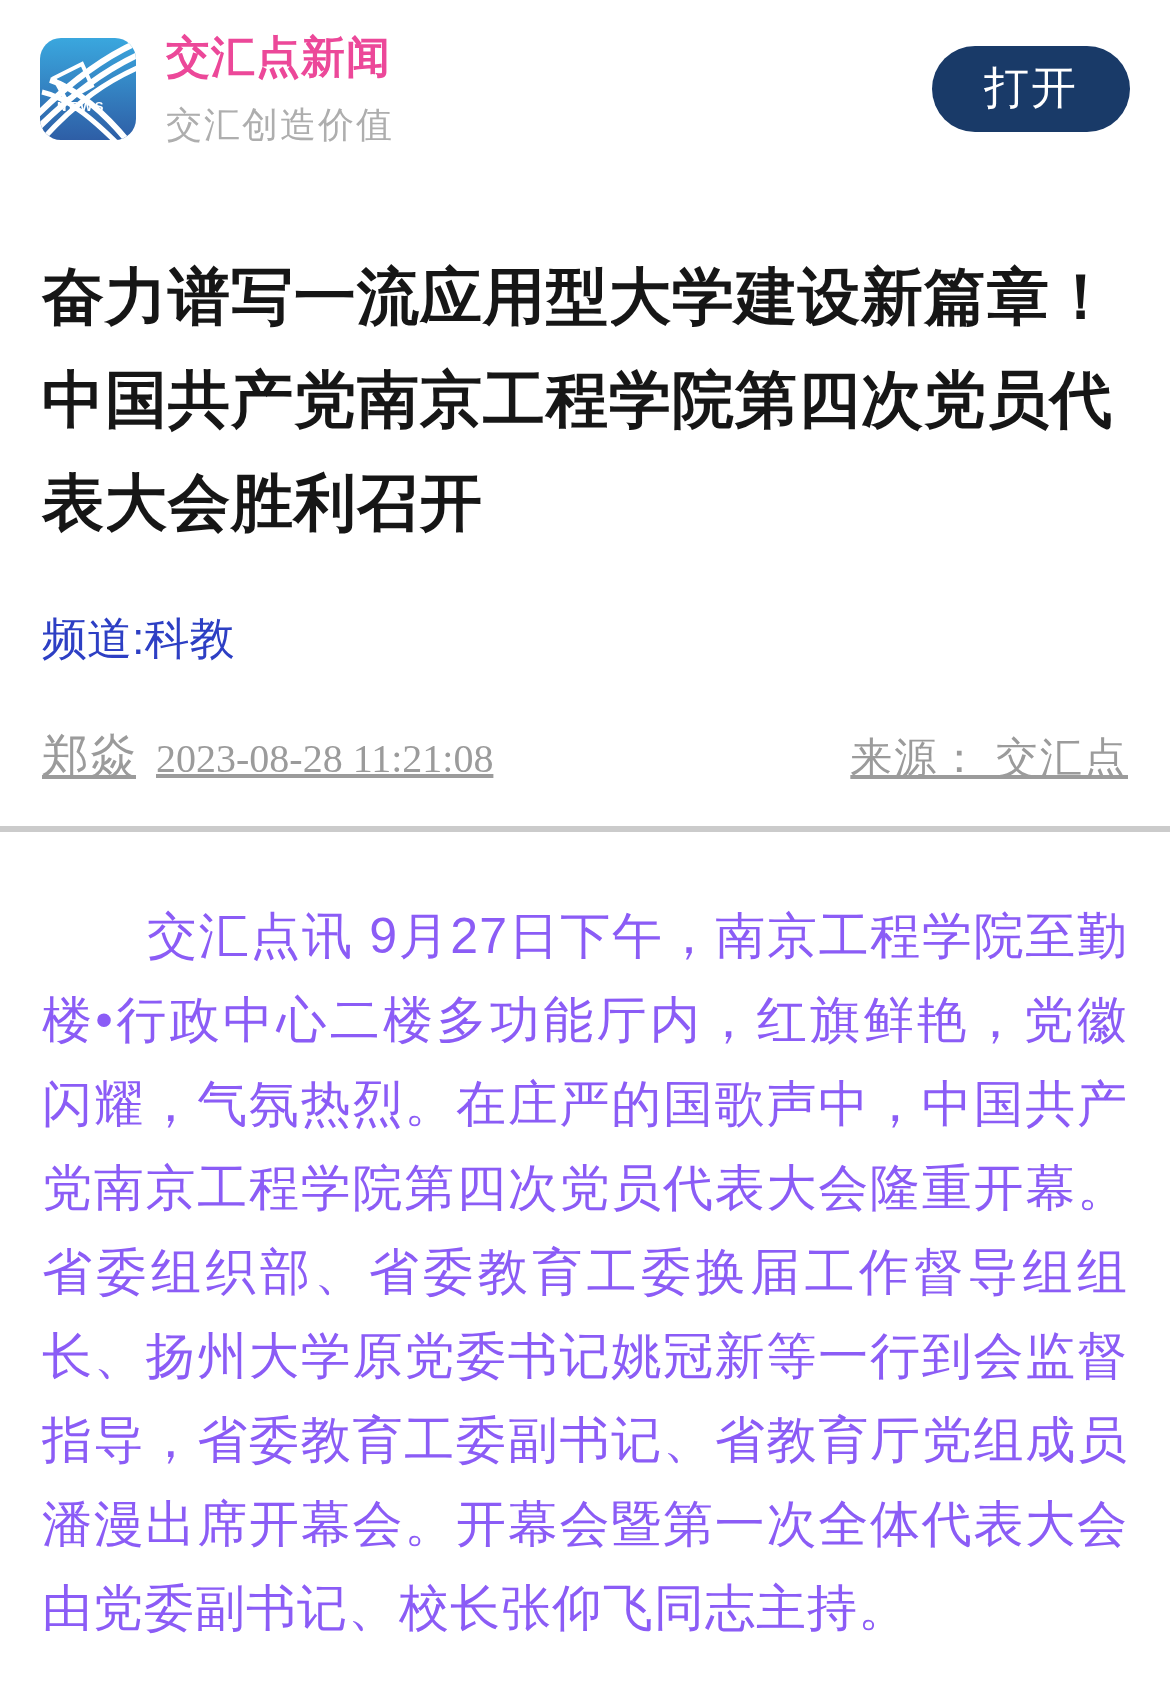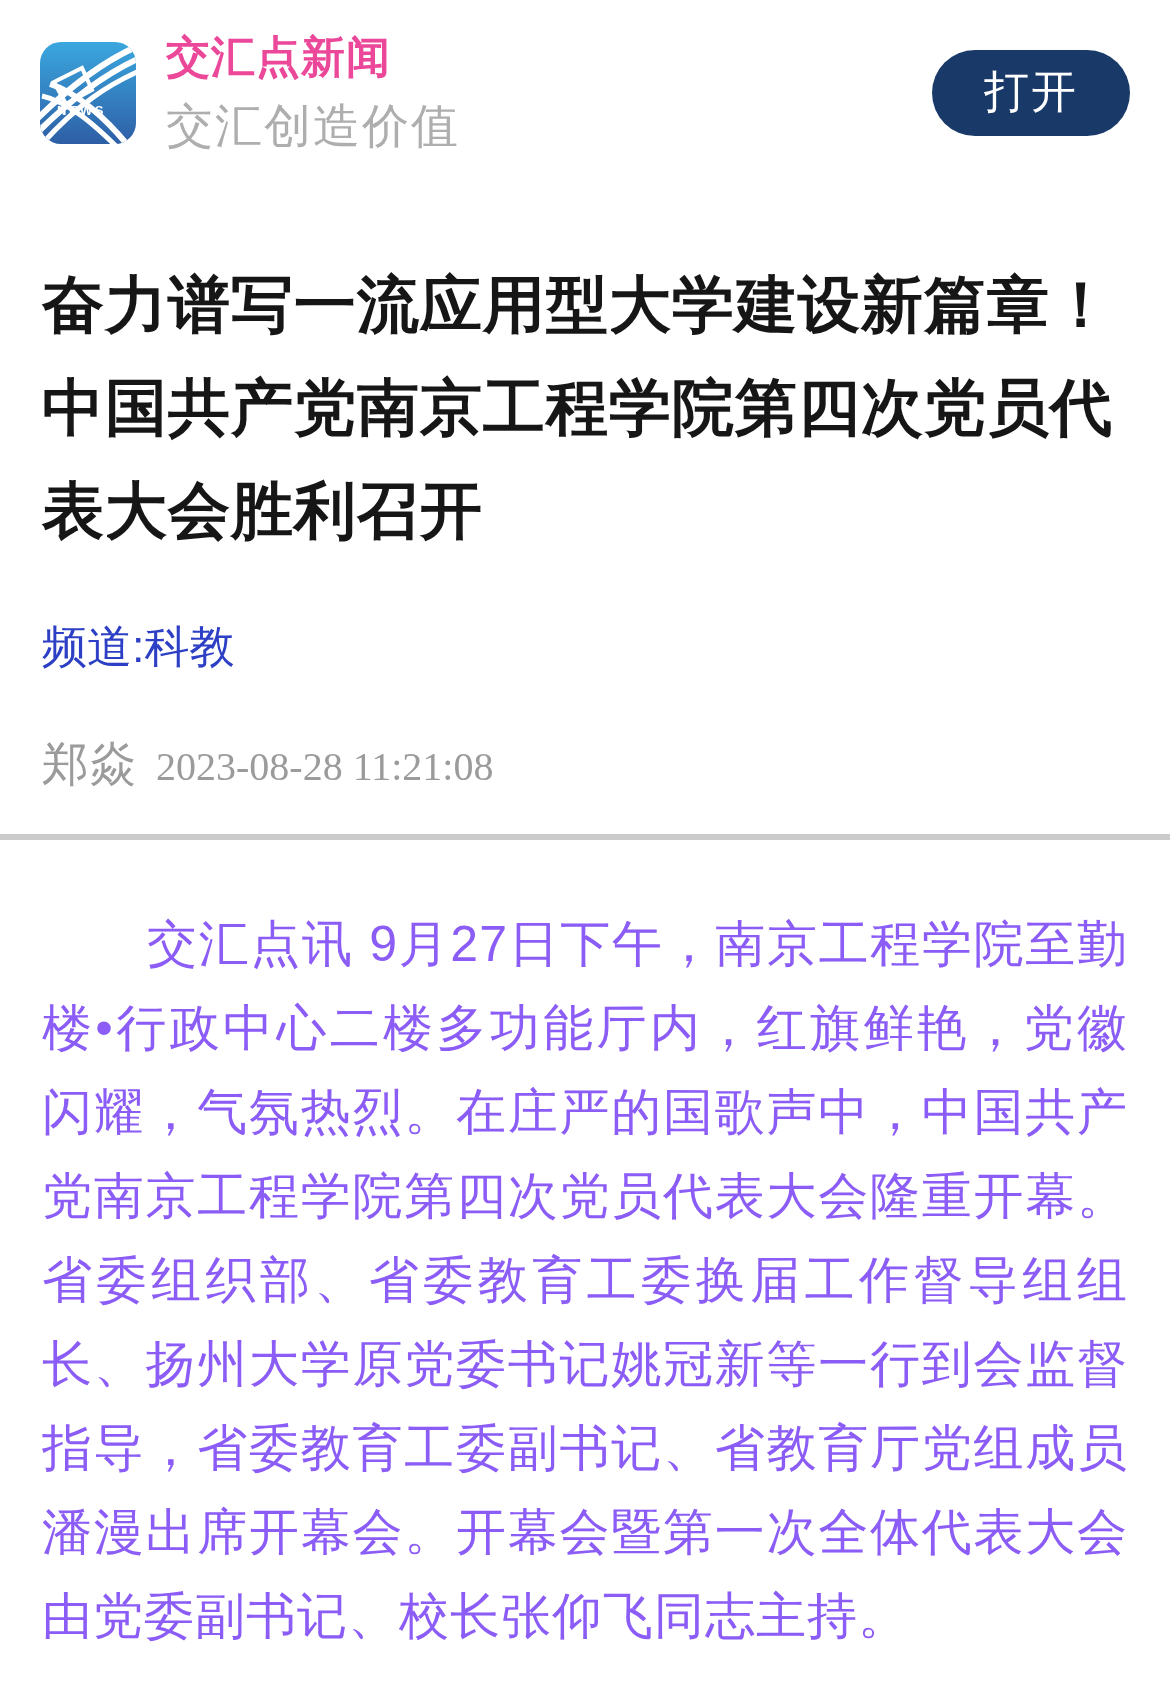--- a/index.html
+++ b/index.html
@@ -20,23 +20,23 @@
     flex: 0 0 auto;
   }
   .app-info { margin-left: 30px; }
   .app-name {
     font-size: 44px;
     font-weight: 700;
     color: #ec4899;
     letter-spacing: 1px;
   }
   .app-tagline {
-    font-size: 47px;
+    font-size: 36px;
     color: #aeaeae;
-    margin-top: 8px;
+    margin-top: 14px;
     letter-spacing: 2px;
   }
   .open-btn {
     margin-left: auto;
     background: #193a68;
     color: #ffffff;
     font-size: 45px;
     font-family: Liberation Serif, serif;
     padding: 17px 52px;
     border: none;
@@ -61,20 +61,21 @@
     font-size: 45px;
     color: #2d3fc4;
     text-decoration: none;
     text-align: right;
   }
   .meta-row {
     display: flex;
     align-items: baseline;
     margin: 56px 42px 0 42px;
     color: #9b9b9b;
+    text-decoration: underline;
   }
   .author { font-size: 47px; color: #9b9b9b; }
   .pub-time {
     font-size: 40px;
     font-family: "Liberation Serif", "DejaVu Serif", serif;
     margin-left: 20px;
     color: #9b9b9b;
   }
   .source { margin-left: auto; font-size: 42px; color: #9b9b9b; letter-spacing: 2px; }
 
@@ -129,19 +130,20 @@
     <button class="open-btn">打开</button>
   </div>
 
   <h1 class="article-title">奋力谱写一流应用型大学建设新篇章！中国共产党南京工程学院第四次党员代表大会胜利召开</h1>
 
   <a class="channel-link" href="#">频道:科教</a>
 
   <div class="meta-row">
     <span class="author">郑焱</span>
     <span class="pub-time">2023-08-28 11:21:08</span>
+    <span class="source">来源： 交汇点</span>
   </div>
 
   <div class="divider"></div>
 
   <p class="article-body">交汇点讯 9月27日下午，南京工程学院至勤楼•行政中心二楼多功能厅内，红旗鲜艳，党徽闪耀，气氛热烈。在庄严的国歌声中，中国共产党南京工程学院第四次党员代表大会隆重开幕。省委组织部、省委教育工委换届工作督导组组长、扬州大学原党委书记姚冠新等一行到会监督指导，省委教育工委副书记、省教育厅党组成员潘漫出席开幕会。开幕会暨第一次全体代表大会由党委副书记、校长张仰飞同志主持。</p>
 
 </div>
 
 </body></html>

